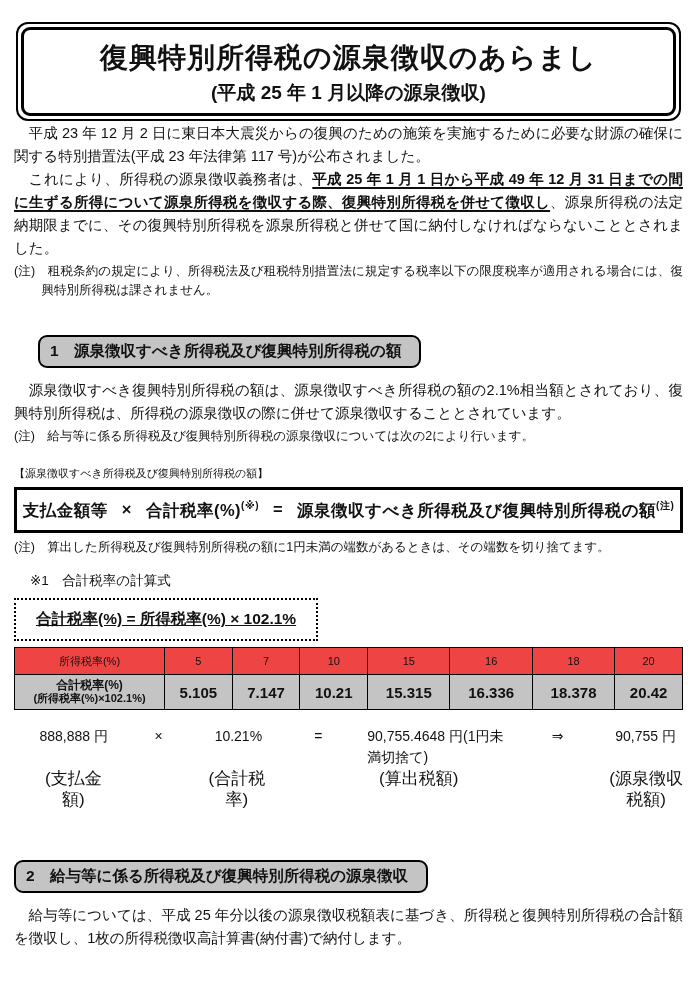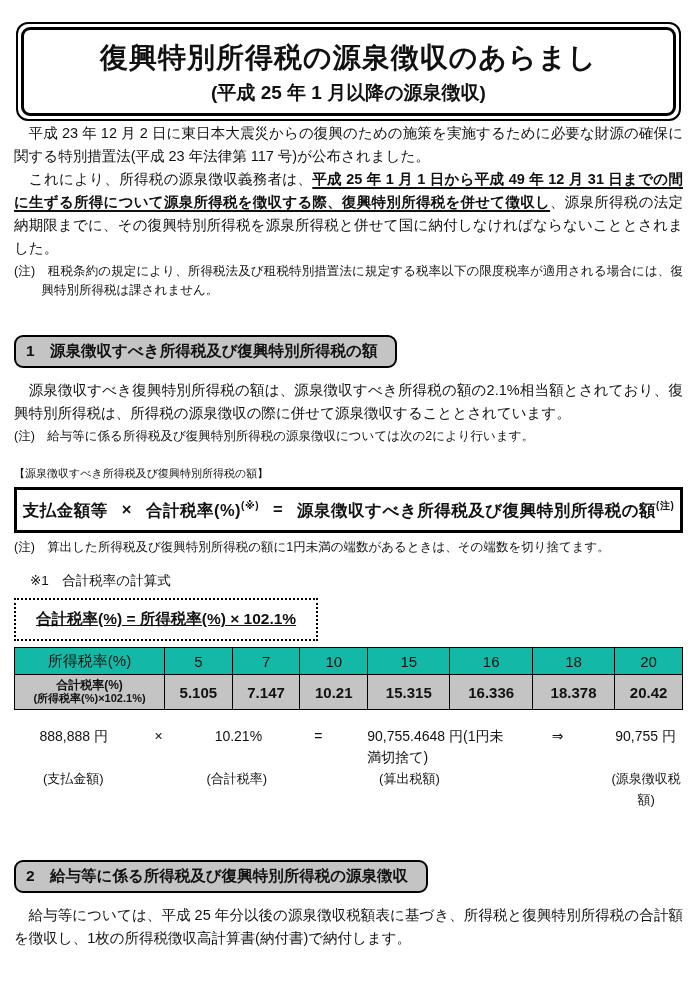--- a/index.html
+++ b/index.html
@@ -21,21 +21,21 @@
   .intro{ margin-top:1px; }
   .emph{ font-weight:bold; text-decoration:underline; text-decoration-thickness:2px; text-underline-offset:3px; }
 
   .note{ font-size:12.5px; line-height:19px; padding-left:2.2em; text-indent:-2.2em; margin-top:2px; text-align:justify; }
 
   .section-header{
     display:inline-block; background:var(--heading-bg);
     border:2px solid #000; border-radius:9px;
     font-weight:bold; font-size:15.5px; padding:4px 18px 4px 10px;
   }
-  .sec1-header{ margin-top:22px; }
+  .sec1-header{ margin-top:22px;margin-left:24px; }
   .sec2-header{ margin-top:50px; }
   .after-header{ margin-top:11px; }
 
   .formula-label{ font-size:11px; margin-top:20px; }
   .formula-box{
     border:3px solid #000; margin-top:6px; padding:9px 4px;
     font-weight:bold; font-size:16.5px; text-align:center; letter-spacing:.5px;
   }
   .op{ display:inline-block; margin:0 14px; }
   .sup{ font-size:10px; vertical-align:super; font-weight:bold; }
@@ -43,29 +43,29 @@
   .small-note{ font-size:12.5px; line-height:18px; margin-top:5px; padding-left:2.2em; text-indent:-2.2em; }
 
   .star-line{ font-size:13.5px; margin:16px 0 0 16px; }
   .dotted-box{
     display:inline-block; border:2px dotted #000; padding:9px 20px;
     font-weight:bold; font-size:15.5px; margin:8px 0 2px 0;text-decoration:underline;
   }
 
   table.rates{ border-collapse:collapse; width:669px; margin-top:4px; }
   table.rates td{ border:1.5px solid #000; text-align:center; padding:0; }
-  table.rates tr.r1 td{ font-size:15px; height:27px; background:#14b8a6; }
+  table.rates tr.r1 td{ font-size:11px; height:27px; background:#ef4444; }
   table.rates td.lbl{ width:150px; font-size:12.5px; }
   table.rates tr.r2 td{ background:var(--table-row2-bg); font-weight:bold; font-size:15px; height:35px; }
   table.rates tr.r2 td.lbl{ font-size:12px; line-height:13px; }
   table.rates tr.r2 td.lbl .l2{ font-size:11px; }
 
   .example{ margin-top:16px; }
   .ex-row{ display:flex; font-size:14px; margin-left:24px; line-height:21px;gap:36px; }
-  .ex-row.labels{ font-size:13px;justify-content:flex-end; }
+  .ex-row.labels{ font-size:17px;justify-content:flex-end; }
   .ex-c1{ width:110px; text-align:center; }
   .ex-c2{ width:40px;  text-align:center; }
   .ex-c3{ width:95px;  text-align:center; }
   .ex-c4{ width:40px;  text-align:center; }
   .ex-c5{ width:215px; text-align:left; }
   .ex-c5.lab{ padding-left:14px; }
   .ex-c6{ width:45px;  text-align:center; }
   .ex-c7{ width:115px; text-align:center; }
 </style>
 </head>

